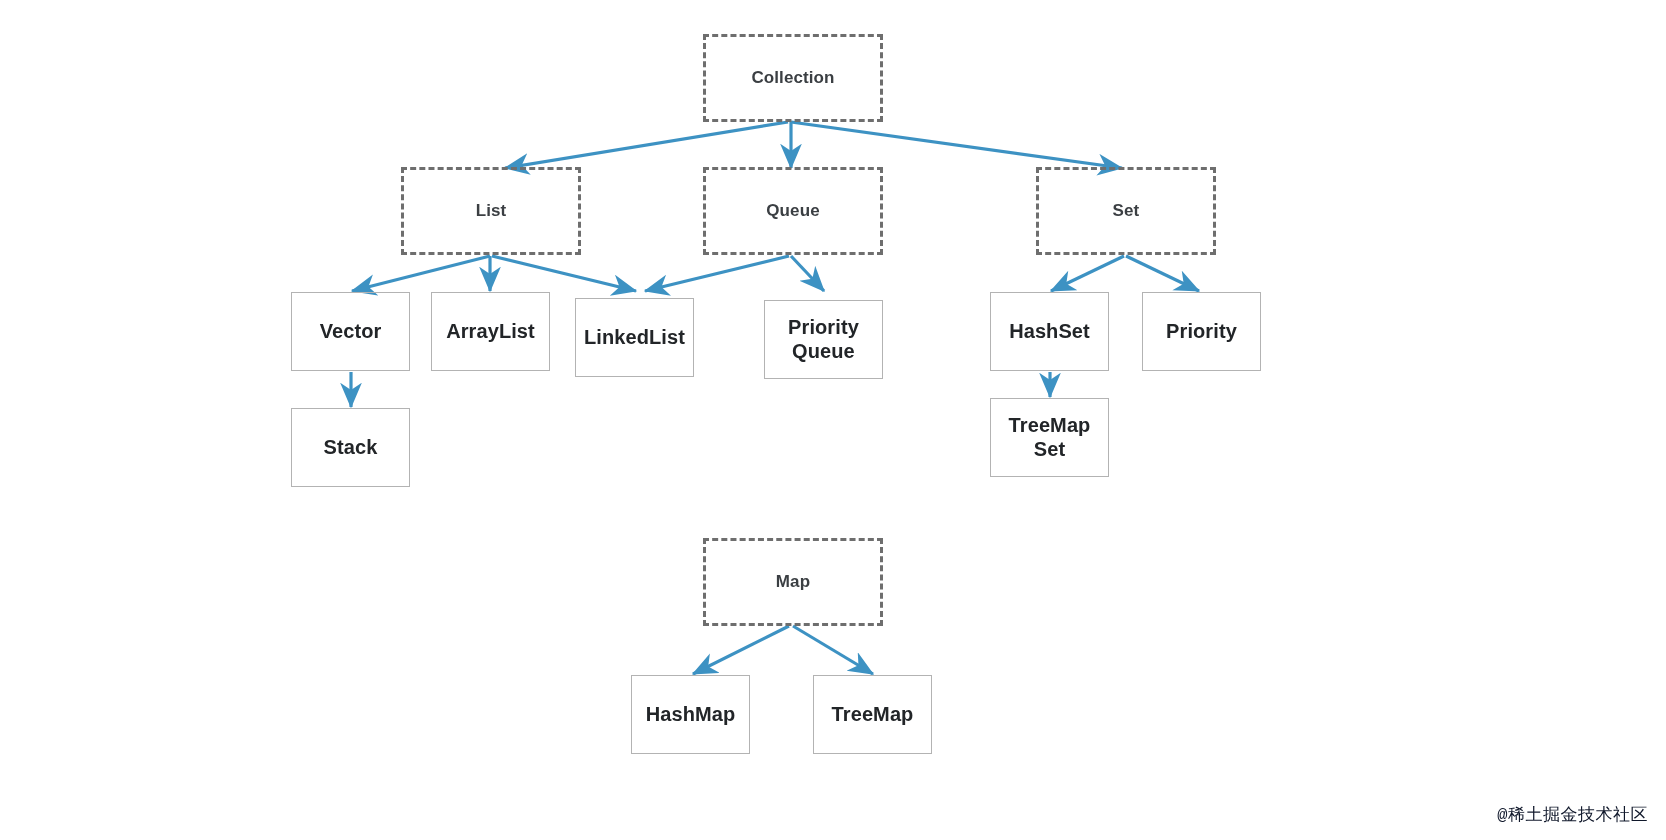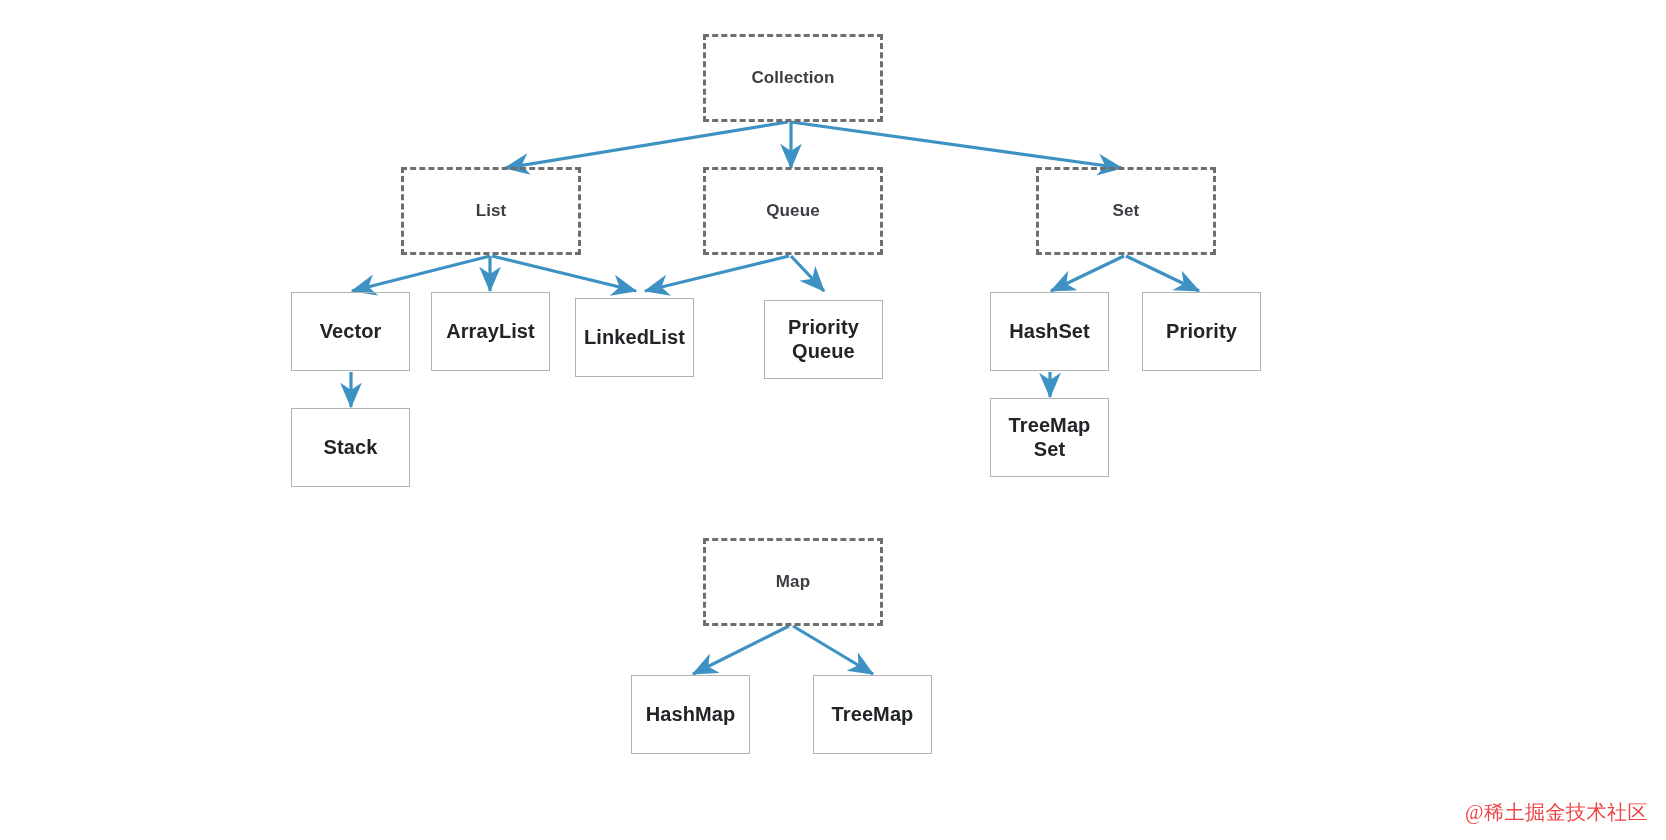--- a/index.html
+++ b/index.html
@@ -55,23 +55,23 @@
   }
   .node-box.concrete .node-label {
     font-size: 20px;
     font-weight: 700;
     color: #222528;
   }
   .watermark {
     position: absolute;
     right: 18px;
     bottom: 14px;
-    font-family: Liberation Serif, serif;
-    font-size: 20px;
-    color: #ef4444;
+    font-family: Liberation Mono, monospace;
+    font-size: 17px;
+    color: #0f172a;
     letter-spacing: 0.5px;
     user-select: none;
   }
 </style>
 </head>
 <body>
 
 <div id="diagram-root">
 
   <svg class="diagram-canvas" viewBox="0 0 1666 840">

